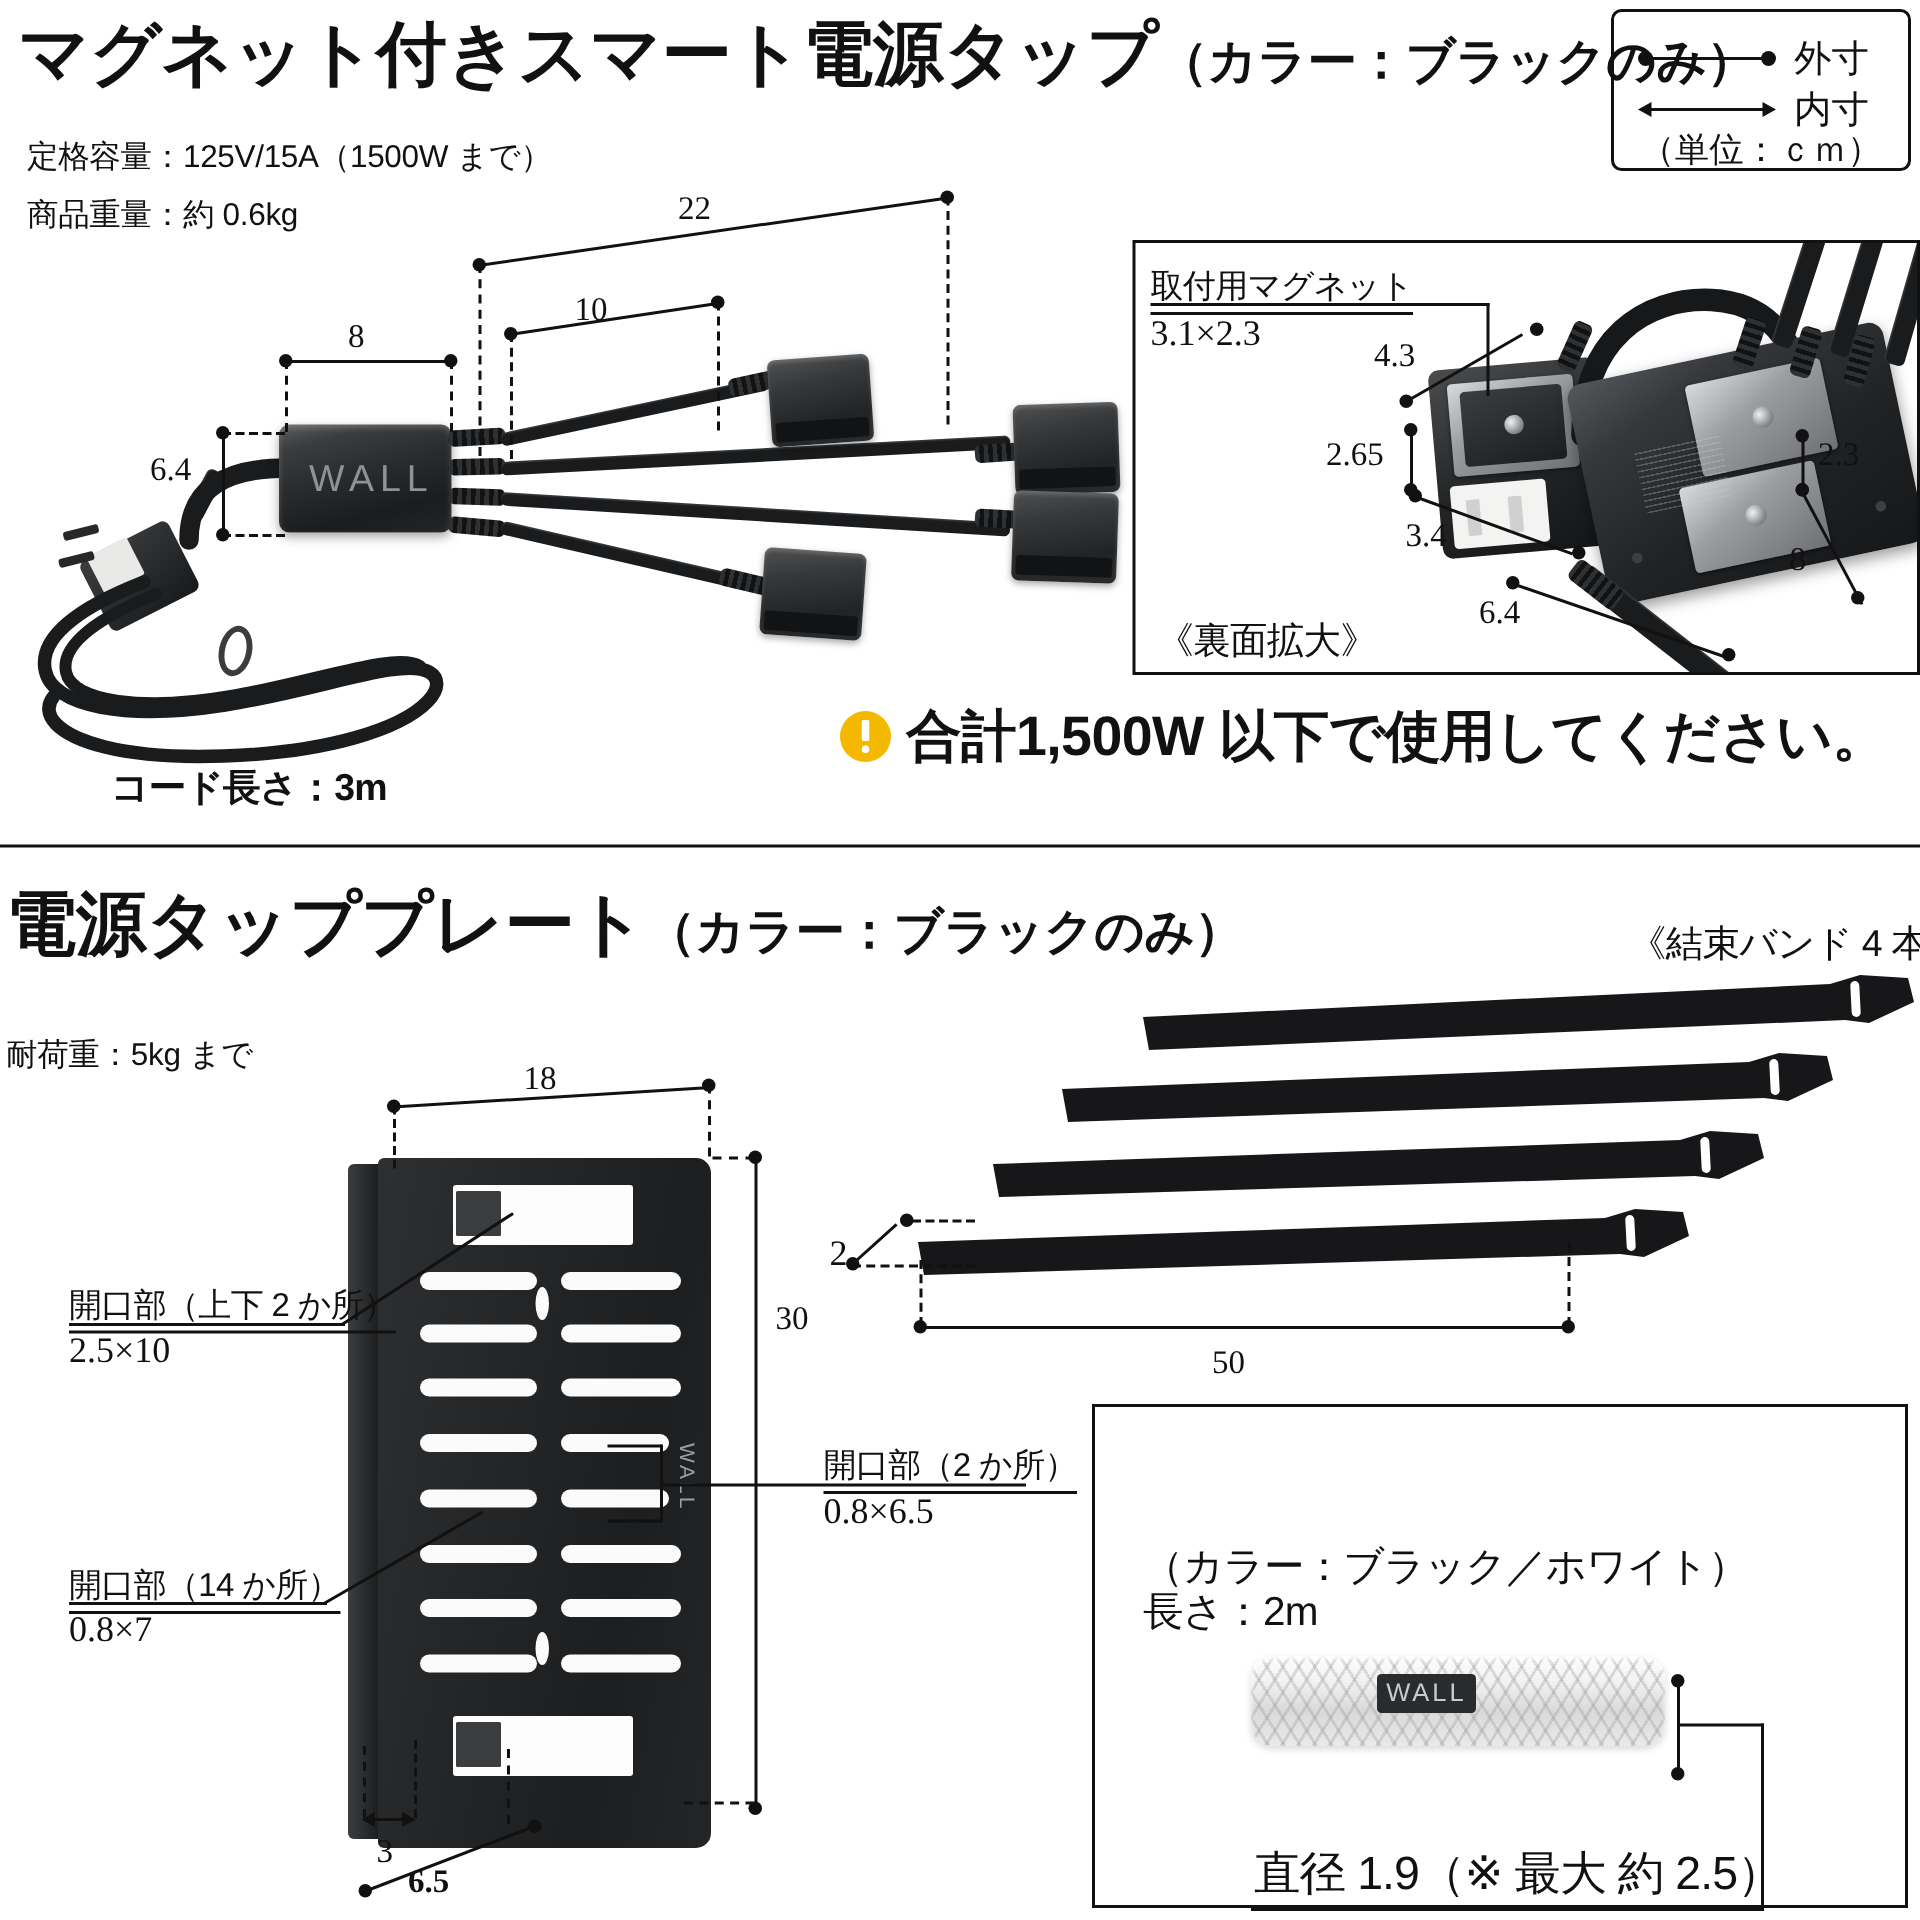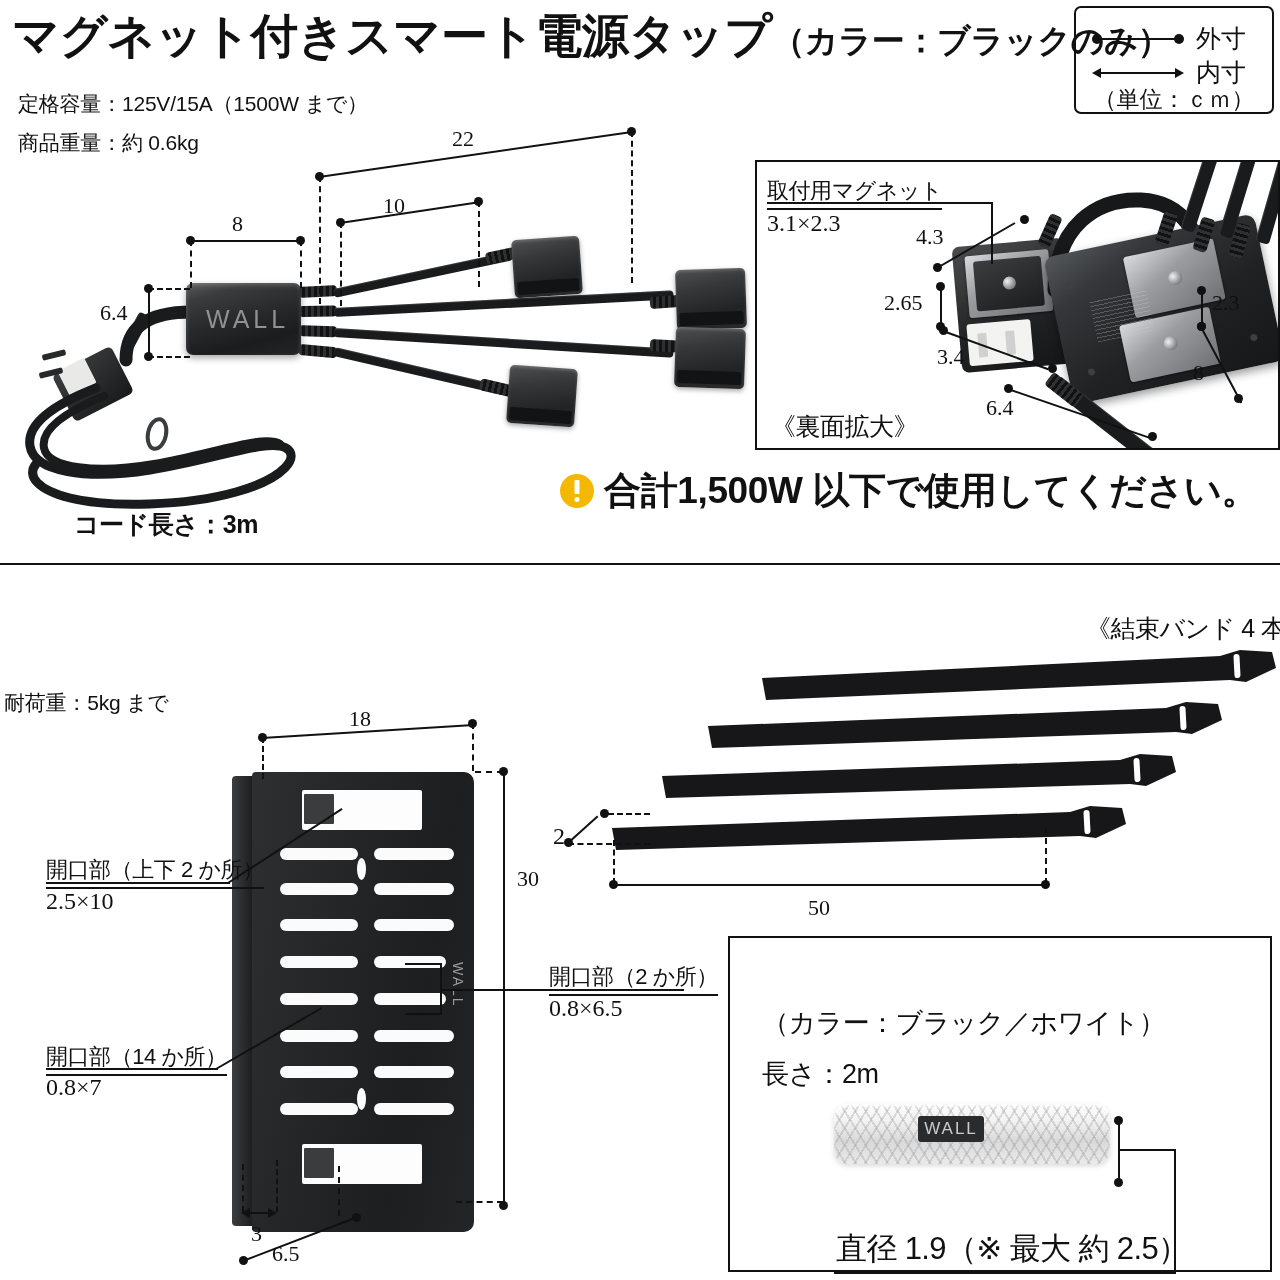--- a/index.html
+++ b/index.html
@@ -378,20 +378,23 @@
     <div class="dot" style="left:1148px; top:432px;"></div>
   </div>
 
   <div class="warn abs">
     <span class="warn-icon"></span>
     <span class="warn-txt">合計1,500W 以下で使用してください。</span>
   </div>
 
   <div class="abs divider"></div>
 
+  <div class="abs sec-title" style="left:4px; top:592px;">
+    <span class="main">電源タッププレート</span><span class="paren">（カラー：ブラックのみ）</span>
+  </div>
   <div class="abs spec-line" style="left:4px; top:689px;">耐荷重：5kg まで</div>
 
   <div class="plate-wrap" style="left:232px; top:772px; width:266px; height:460px;">
     <div class="plate-edge" style="left:0; top:4px; width:24px; height:450px;"></div>
     <div class="plate-face" style="left:20px; top:0; width:222px; height:460px;">
 
       <div class="slot-lg" style="left:50px; top:18px; width:120px; height:40px;"></div>
       <div class="slot-tab" style="left:52px; top:22px; width:30px; height:30px;"></div>
 
       <div class="slot" style="left:28px; top:76px; width:78px; height:12px;"></div>
@@ -447,21 +450,21 @@
 
   <div class="abs dim" style="left:251px; top:1221px;">3</div>
   <div class="abs">
     <div class="hl" style="left:243px; top:1212px; width:32px;"></div>
     <div class="abs" style="left:241px; top:1208px; width:0; height:0; border-top:5px solid transparent; border-bottom:5px solid transparent; border-right:9px solid #111;"></div>
     <div class="abs" style="left:268px; top:1208px; width:0; height:0; border-top:5px solid transparent; border-bottom:5px solid transparent; border-left:9px solid #111;"></div>
     <div class="dashv" style="left:242px; top:1164px; height:48px;"></div>
     <div class="dashv" style="left:276px; top:1160px; height:52px;"></div>
   </div>
 
-  <div class="abs dim" style="left:272px; top:1241px;">6.5</div>
+  <div class="abs dim" style="left:272px; top:1241px;font-weight:bold;">6.5</div>
   <div class="abs">
     <div class="lead" style="left:243px; top:1260px; width:118px; transform:rotate(-21deg);"></div>
     <div class="dot" style="left:239px; top:1256px;"></div>
     <div class="dot" style="left:352px; top:1213px;"></div>
     <div class="dashv" style="left:338px; top:1166px; height:50px;"></div>
   </div>
 
   <div class="abs callout" style="left:46px; top:855px;">
     <span class="u">開口部（上下 2 か所）</span>
   </div>
@@ -526,21 +529,21 @@
   <div class="abs dim" style="left:808px; top:895px;">50</div>
   <div class="abs">
     <div class="hl" style="left:613px; top:884px; width:432px;"></div>
     <div class="dot" style="left:609px; top:880px;"></div>
     <div class="dot" style="left:1041px; top:880px;"></div>
     <div class="dashv" style="left:613px; top:840px; height:44px;"></div>
     <div class="dashv" style="left:1045px; top:828px; height:56px;"></div>
   </div>
 
   <div class="abs panel-box" style="left:728px; top:936px; width:544px; height:336px;">
-    <div class="abs" style="left:32px; top:67px; font-size:27px; white-space:nowrap; letter-spacing:-0.02em;">（カラー：ブラック／ホワイト）</div>
+    <div class="abs" style="left:32px; top:88px; font-size:27px; white-space:nowrap; letter-spacing:-0.02em;">（カラー：ブラック／ホワイト）</div>
     <div class="abs" style="left:32px; top:118px; font-size:27px; white-space:nowrap; letter-spacing:-0.02em;">長さ：2m</div>
 
     <div class="cover-tube" style="left:104px; top:166px; width:276px; height:60px;"></div>
     <div class="cover-tag" style="left:188px; top:178px; width:66px; height:26px;">WALL</div>
 
     <div class="abs">
       <div class="vl" style="left:388px; top:182px; height:62px;"></div>
       <div class="dot" style="left:384px; top:178px;"></div>
       <div class="dot" style="left:384px; top:240px;"></div>
       <div class="hl" style="left:390px; top:211px; width:56px;"></div>

